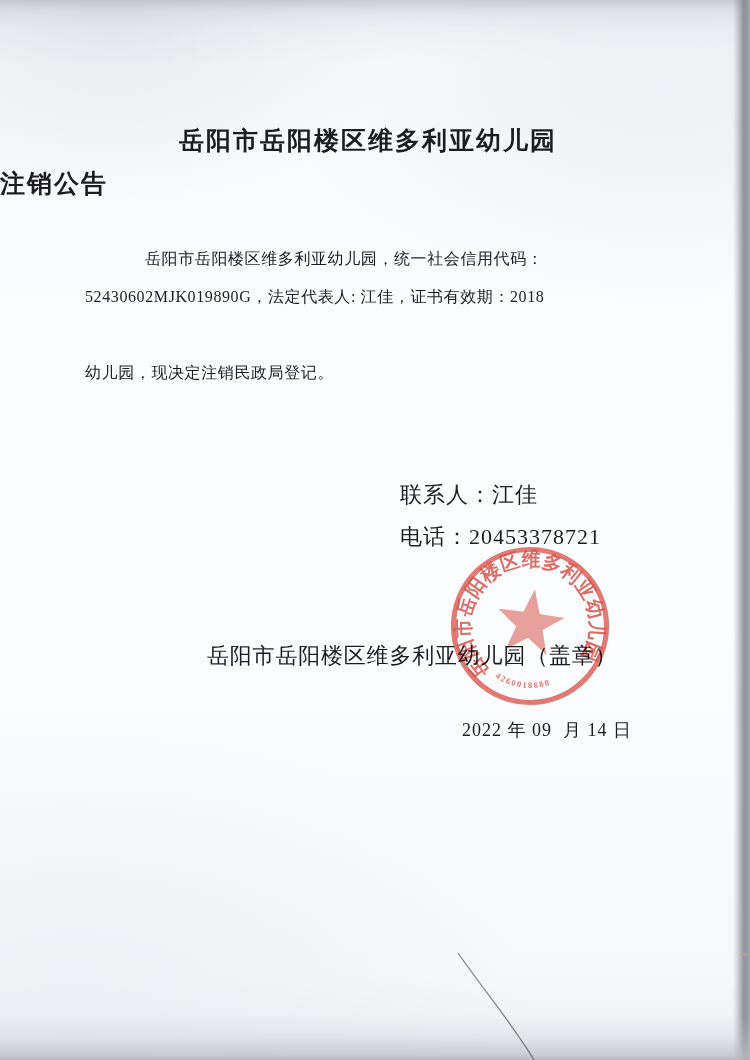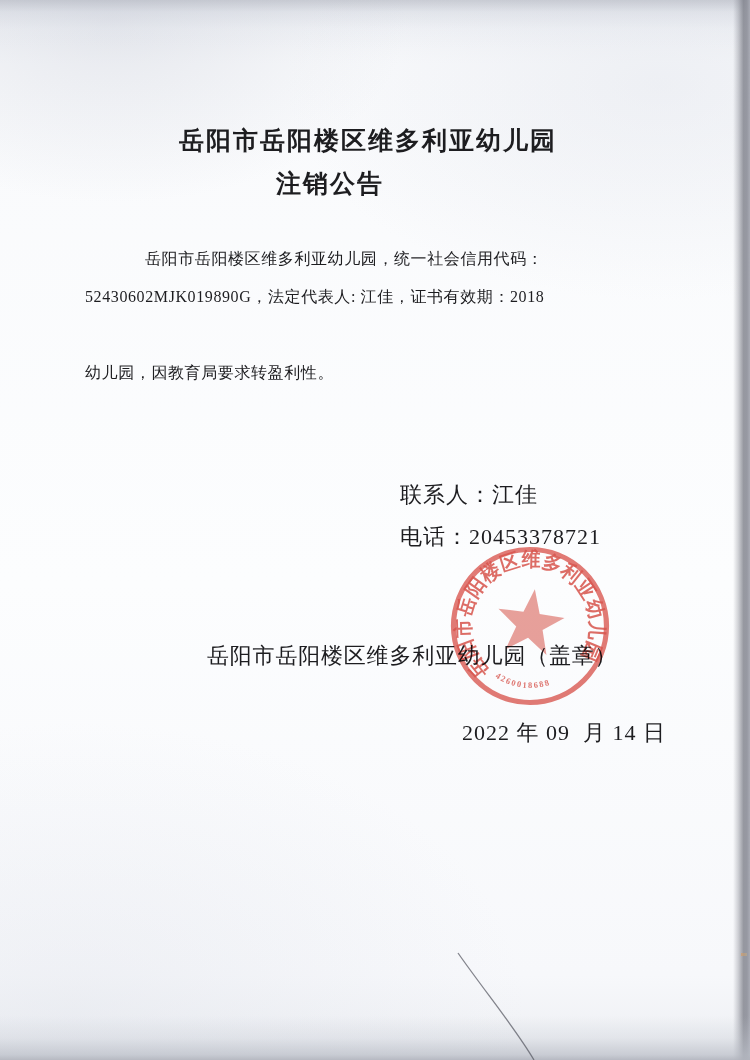--- a/index.html
+++ b/index.html
@@ -18,32 +18,32 @@
   .shade{position:absolute;pointer-events:none;}
   .shade-top{left:0;top:0;width:750px;height:48px;
     background:linear-gradient(180deg,rgba(158,162,174,0.45) 0%,rgba(190,195,207,0.25) 25%,rgba(221,225,233,0.12) 60%,rgba(255,255,255,0) 100%);}
   .shade-right{top:0;left:733px;width:17px;height:1060px;
     background:linear-gradient(90deg,rgba(125,127,137,0) 0%,rgba(130,132,142,0.35) 30%,rgba(122,124,134,0.78) 62%,rgba(142,144,154,0.92) 82%,rgba(165,167,177,0.95) 100%);}
   .shade-bottom{left:0;top:1016px;width:750px;height:44px;
     background:linear-gradient(180deg,rgba(255,255,255,0) 0%,rgba(198,202,211,0.30) 50%,rgba(186,190,199,0.70) 88%,rgba(178,181,190,0.92) 100%);}
   .line{position:absolute;margin:0;white-space:pre;}
   .title{left:0;top:124px;width:736px;text-align:center;
     font-size:25px;font-weight:700;letter-spacing:2px;}
-  .subtitle{left:0;top:167px;width:660px;text-align:center;
+  .subtitle{left:0;top:167px;width:660px;
     font-size:25px;font-weight:700;letter-spacing:2px;}
   .body-line{font-size:16px;letter-spacing:0.6px;}
   .bl1{left:145px;top:249px;}
   .bl2{left:85px;top:287px;text-align:center;}
   .bl3{left:85px;top:325px;}
   .bl4{left:85px;top:363px;}
   .contact{font-size:22px;letter-spacing:1px;}
   .cp{left:400px;top:480px;}
   .ct{left:400px;top:522px;}
   .signature{left:207px;top:641px;font-size:22px;letter-spacing:0.8px;}
-  .date{left:462px;top:718px;font-size:22px;letter-spacing:1px;}
+  .date{left:462px;top:718px;font-size:18px;letter-spacing:1px;}
   .seal{position:absolute;left:444px;top:540px;width:172px;height:172px;
     mix-blend-mode:multiply;opacity:0.92;}
   .seal text{font-family:"Liberation Serif","DejaVu Serif",serif;}
   .hair{position:absolute;left:440px;top:945px;width:120px;height:115px;}
   .edge-speck{position:absolute;left:741px;top:953px;width:6px;height:3px;
     background:linear-gradient(90deg,rgba(222,150,80,0.55),rgba(230,190,120,0.3));}
 </style>
 </head>
 <body>
 
@@ -51,21 +51,21 @@
 
   <div class="shade shade-top"></div>
   <div class="shade shade-right"></div>
   <div class="shade shade-bottom"></div>
 
   <h1 class="line title">岳阳市岳阳楼区维多利亚幼儿园</h1>
   <h2 class="line subtitle">注销公告</h2>
 
   <p class="line body-line bl1">岳阳市岳阳楼区维多利亚幼儿园，统一社会信用代码：</p>
   <p class="line body-line bl2">52430602MJK019890G，法定代表人: 江佳，证书有效期：2018</p>
-  <p class="line body-line bl4">幼儿园，因教育局要求转盈利性。</p>
+  <p class="line body-line bl4">幼儿园，现决定注销民政局登记。</p>
 
   <p class="line contact cp">联系人：江佳</p>
   <p class="line contact ct">电话：20453378721</p>
 
   <p class="line signature">岳阳市岳阳楼区维多利亚幼儿园（盖章）</p>
 
   <p class="line date">2022 年 09  月 14 日</p>
 
   <svg class="seal" viewBox="0 0 172 172">
     <defs>

